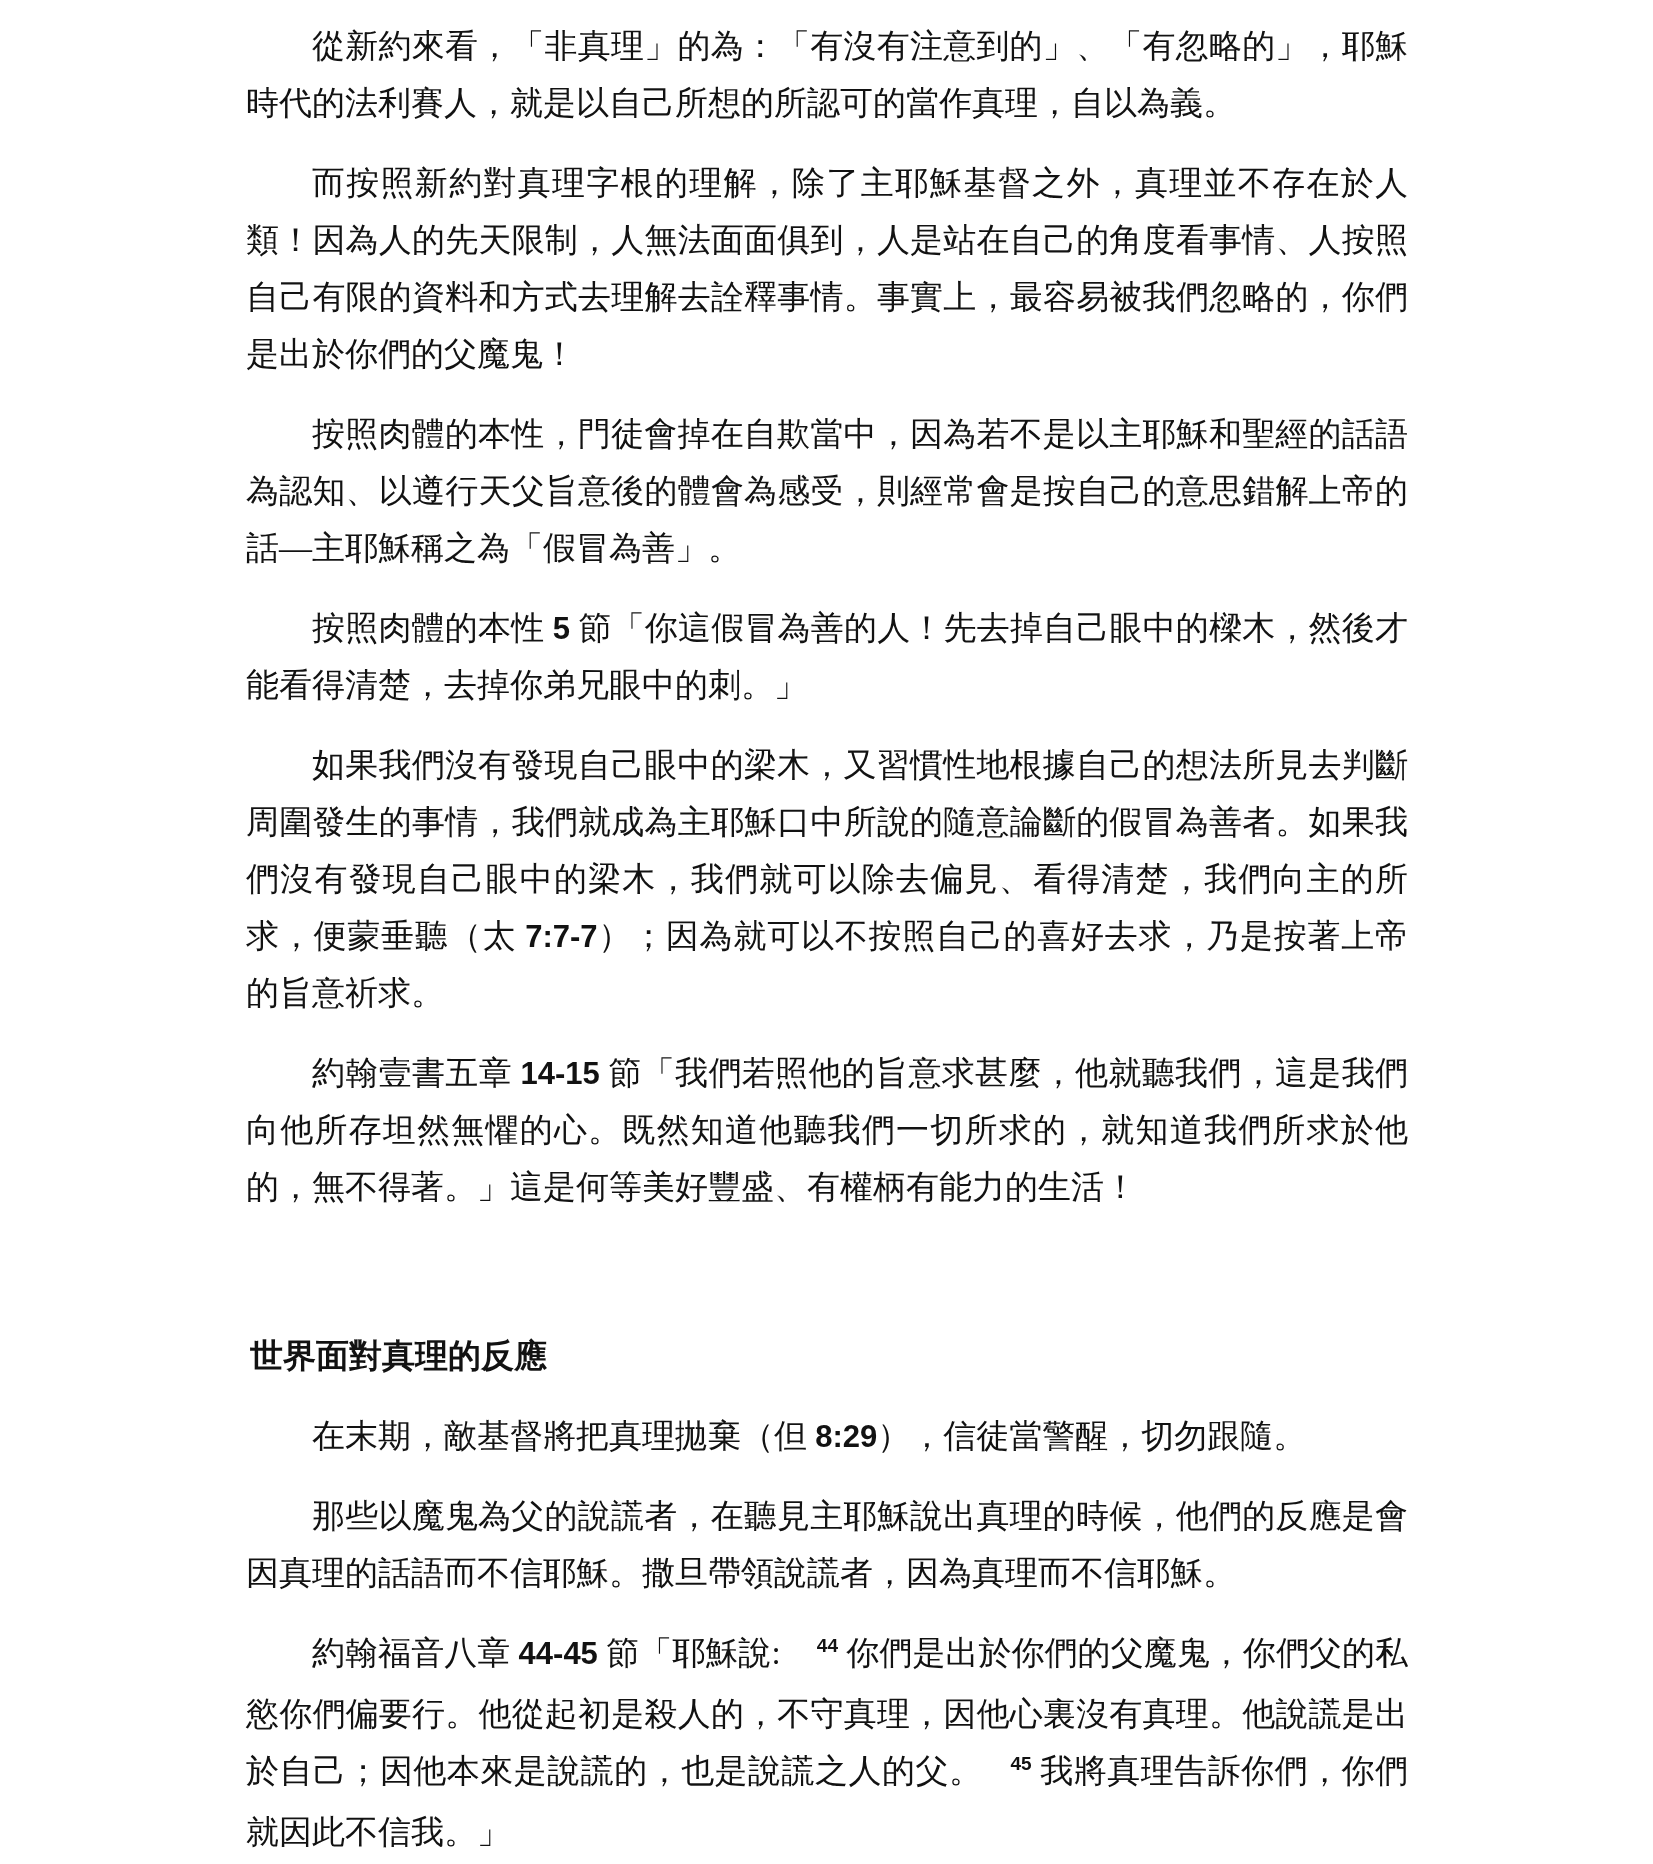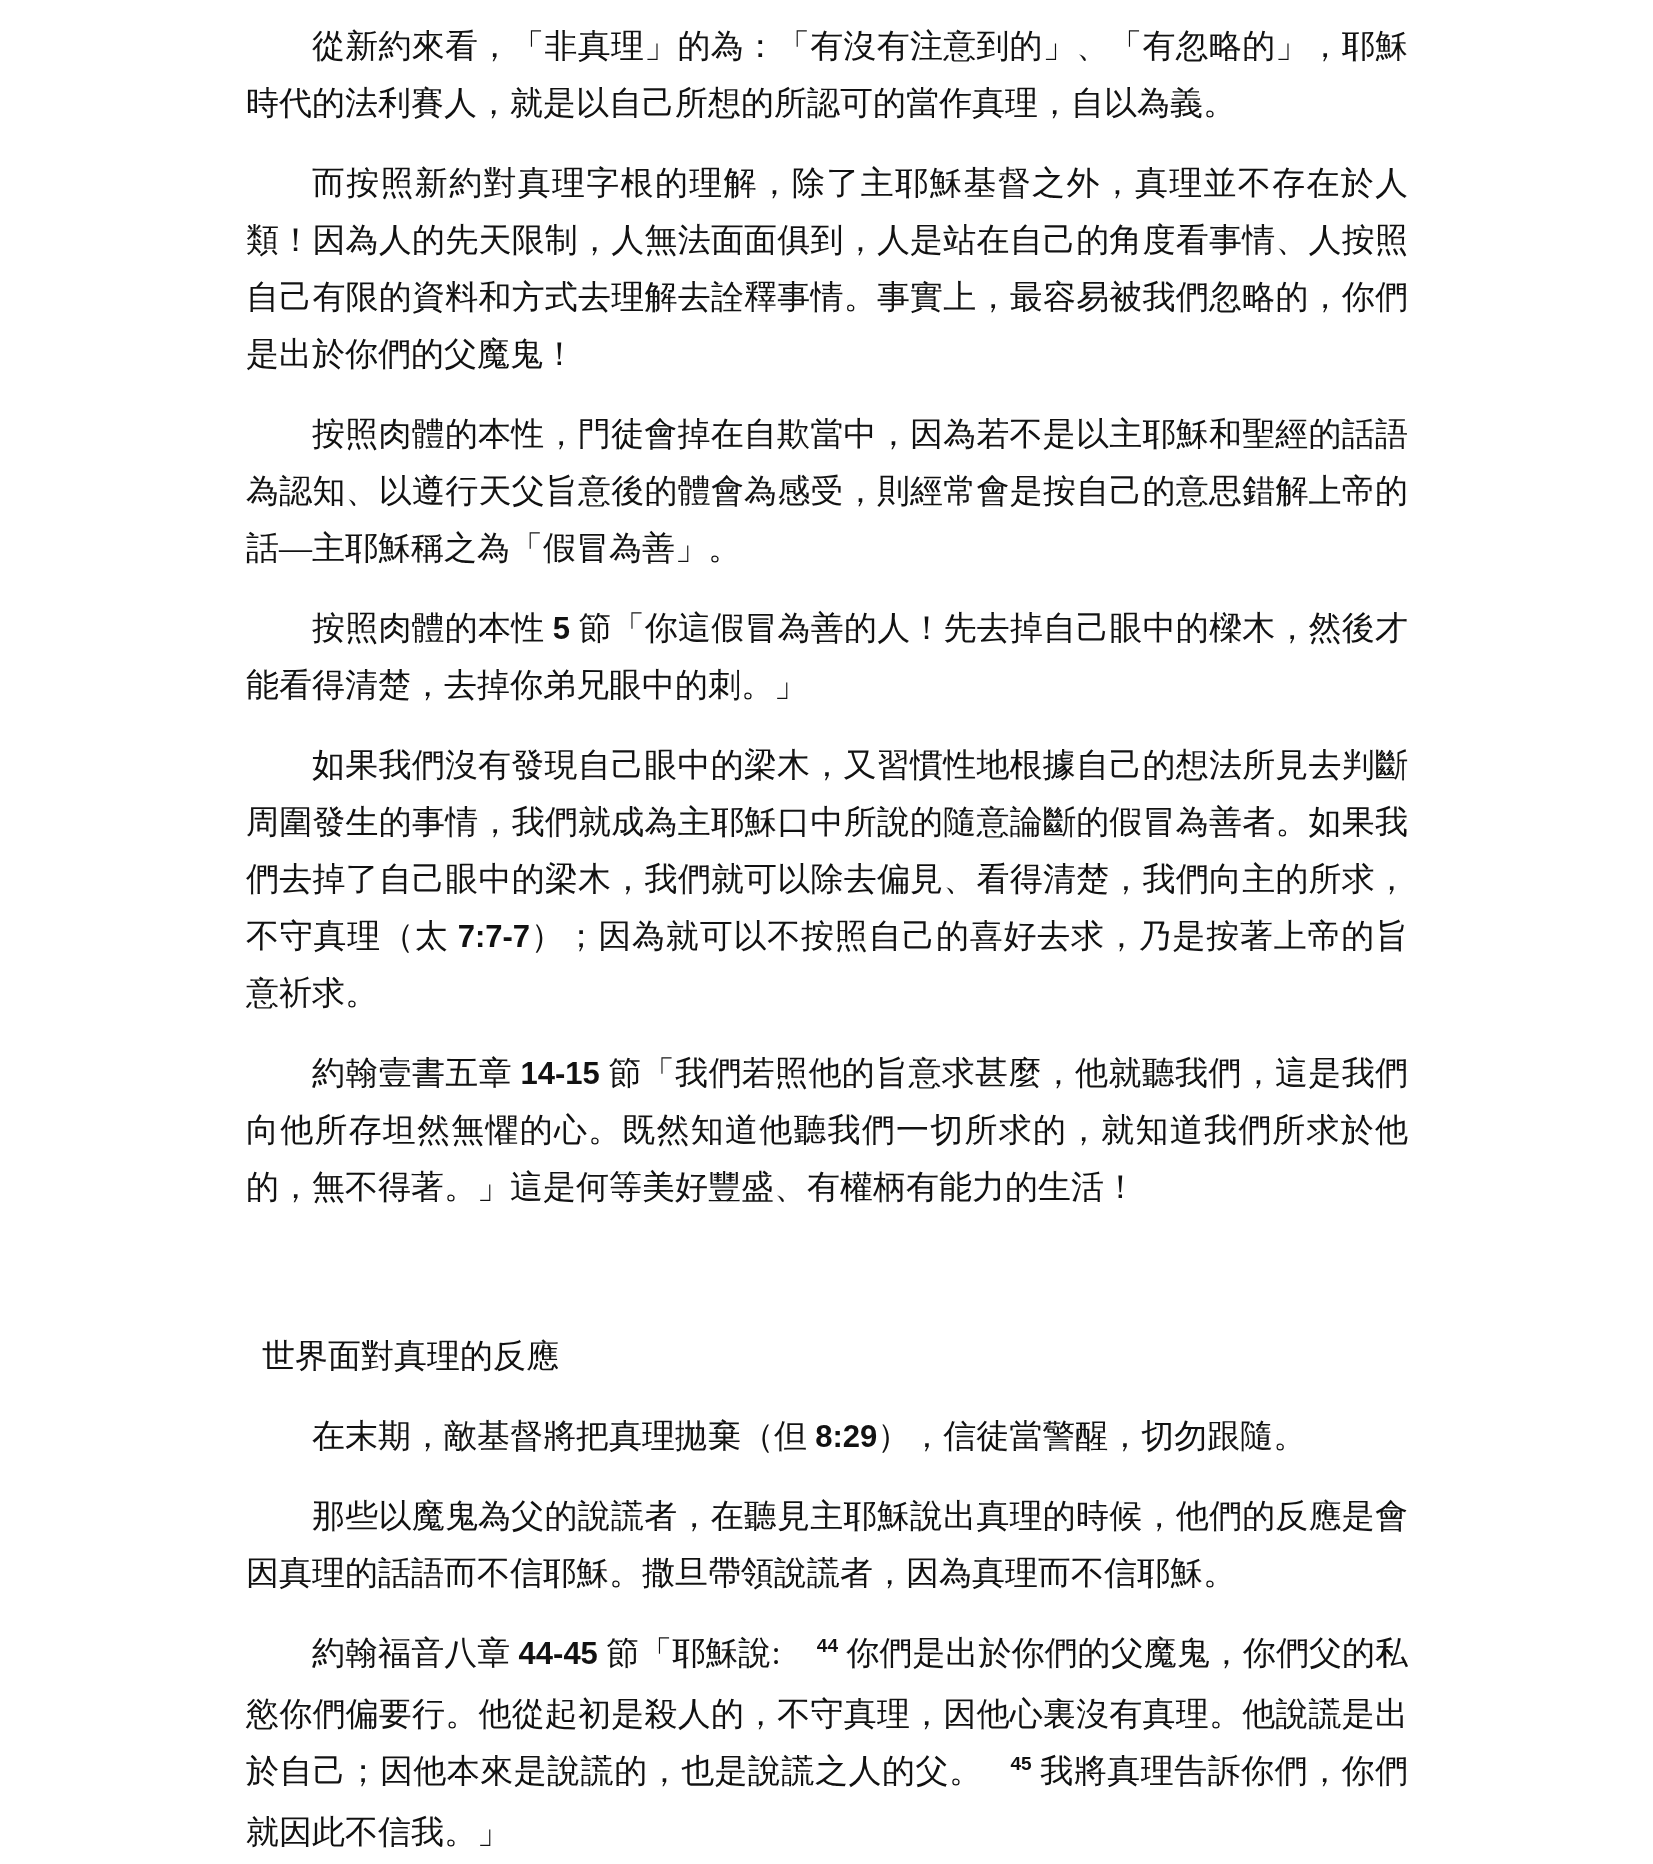--- a/index.html
+++ b/index.html
@@ -23,26 +23,26 @@
   .para {
     margin: 0 0 23px 0;
     font-family: "Liberation Serif", "DejaVu Serif", serif;
     font-size: 33px;
     line-height: 57px;
     color: #121212;
     text-align: justify;
     text-indent: 66px;
   }
   .heading {
-    margin: 112px 0 23px 16px;
+    margin: 112px 0 23px 4px;
     font-family: "Liberation Serif", "DejaVu Serif", serif;
     font-size: 33px;
     line-height: 57px;
     color: #121212;
-    font-weight: 400;
+    font-weight: 700;
     text-indent: 0;
     text-align: left;
   }
   .inline-num {
     font-family: "Liberation Sans", "DejaVu Sans", sans-serif;
     font-weight: 600;
     font-size: 31px;
   }
   .verse-num {
     font-family: "Liberation Sans", "DejaVu Sans", sans-serif;
@@ -60,21 +60,21 @@
   <div class="content">
 
     <p class="para">從新約來看，「非真理」的為：「有沒有注意到的」、「有忽略的」，耶穌時代的法利賽人，就是以自己所想的所認可的當作真理，自以為義。</p>
 
     <p class="para">而按照新約對真理字根的理解，除了主耶穌基督之外，真理並不存在於人類！因為人的先天限制，人無法面面俱到，人是站在自己的角度看事情、人按照自己有限的資料和方式去理解去詮釋事情。事實上，最容易被我們忽略的，你們是出於你們的父魔鬼！</p>
 
     <p class="para">按照肉體的本性，門徒會掉在自欺當中，因為若不是以主耶穌和聖經的話語為認知、以遵行天父旨意後的體會為感受，則經常會是按自己的意思錯解上帝的話—主耶穌稱之為「假冒為善」。</p>
 
     <p class="para"><span>按照肉體的本性 </span><span class="inline-num">5</span><span> 節「你這假冒為善的人！先去掉自己眼中的樑木，然後才能看得清楚，去掉你弟兄眼中的刺。」</span></p>
 
-    <p class="para"><span>如果我們沒有發現自己眼中的梁木，又習慣性地根據自己的想法所見去判斷周圍發生的事情，我們就成為主耶穌口中所說的隨意論斷的假冒為善者。如果我們去掉了自己眼中的梁木，我們就可以除去偏見、看得清楚，我們向主的所求，不守真理（太 </span><span class="inline-num">7:7-7</span><span>）；因為就可以不按照自己的喜好去求，乃是按著上帝的旨意祈求。</span></p>
+    <p class="para"><span>如果我們沒有發現自己眼中的梁木，又習慣性地根據自己的想法所見去判斷周圍發生的事情，我們就成為主耶穌口中所說的隨意論斷的假冒為善者。如果我們沒有發現自己眼中的梁木，我們就可以除去偏見、看得清楚，我們向主的所求，便蒙垂聽（太 </span><span class="inline-num">7:7-7</span><span>）；因為就可以不按照自己的喜好去求，乃是按著上帝的旨意祈求。</span></p>
 
     <p class="para"><span>約翰壹書五章 </span><span class="inline-num">14-15</span><span> 節「我們若照他的旨意求甚麼，他就聽我們，這是我們向他所存坦然無懼的心。既然知道他聽我們一切所求的，就知道我們所求於他的，無不得著。」這是何等美好豐盛、有權柄有能力的生活！</span></p>
 
     <h2 class="heading">世界面對真理的反應</h2>
 
     <p class="para"><span>在末期，敵基督將把真理拋棄（但 </span><span class="inline-num">8:29</span><span>），信徒當警醒，切勿跟隨。</span></p>
 
     <p class="para">那些以魔鬼為父的說謊者，在聽見主耶穌說出真理的時候，他們的反應是會因真理的話語而不信耶穌。撒旦帶領說謊者，因為真理而不信耶穌。</p>
 
     <p class="para"><span>約翰福音八章 </span><span class="inline-num">44-45</span><span> 節「耶穌說: </span><span class="verse-num">44</span><span> 你們是出於你們的父魔鬼，你們父的私慾你們偏要行。他從起初是殺人的，不守真理，因他心裏沒有真理。他說謊是出於自己；因他本來是說謊的，也是說謊之人的父。</span><span class="verse-num">45</span><span> 我將真理告訴你們，你們就因此不信我。」</span></p>

